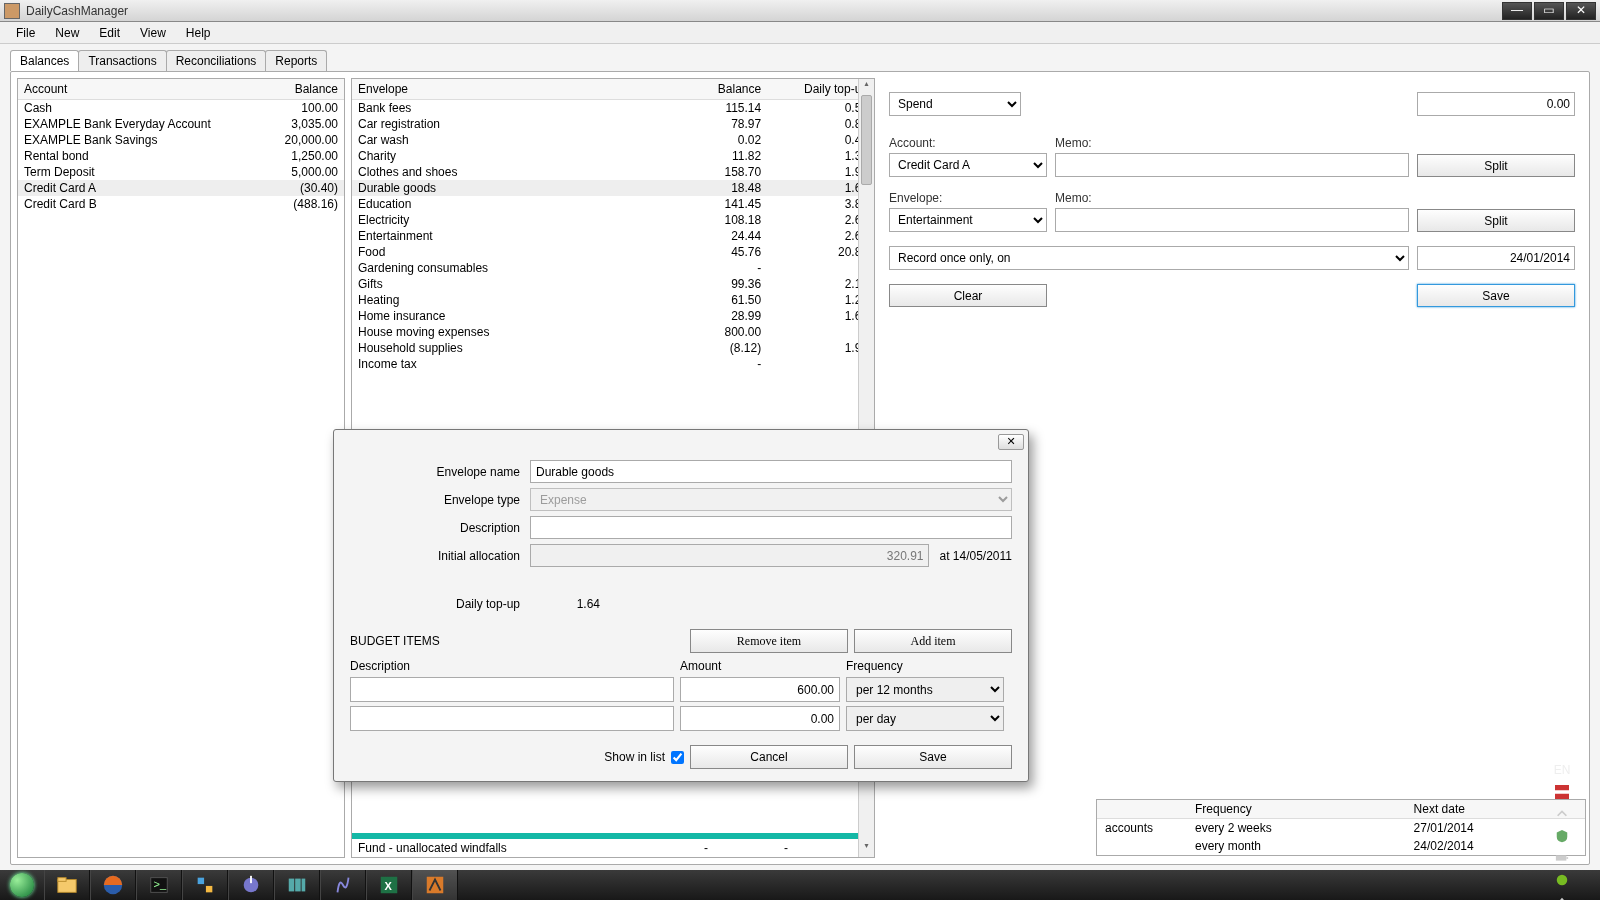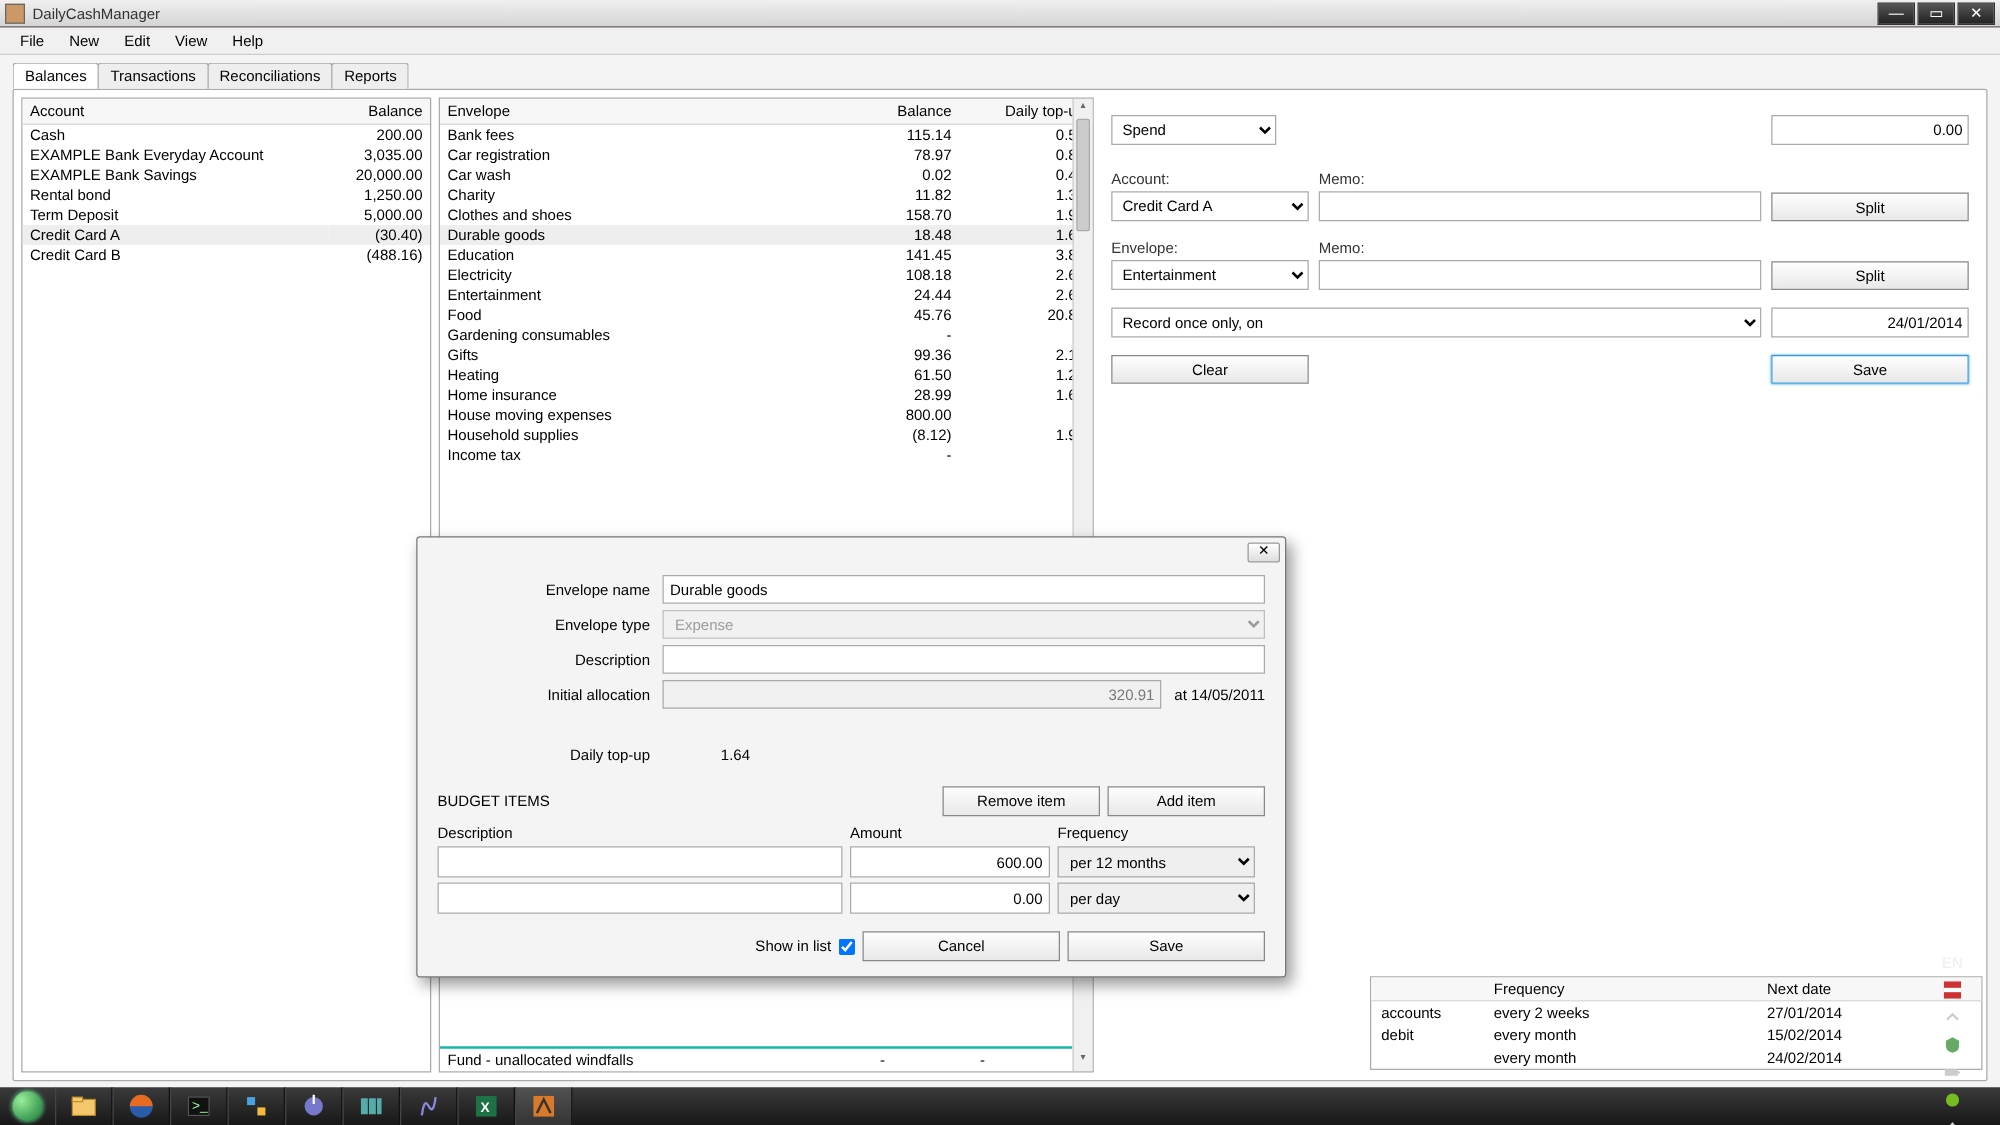--- a/index.html
+++ b/index.html
@@ -59,21 +59,21 @@
 .rform .freqrow select { flex: 1; }
 .rform .freqrow input { width: 158px; text-align: right; }
 
 
 .recur { position: absolute; right: 14px; bottom: 14px; width: 490px; border: 1px solid #aaa; background: #fff; }
 .recur table { width: 100%; border-collapse: collapse; }
 .recur th, .recur td { padding: 2px 8px; text-align: left; font-weight: normal; }
 .recur th { border-bottom: 1px solid #ddd; background: #f7f7f7; }
 
 
-.bottomrow { position: absolute; bottom: 0; left: 0; right: 16px; padding: 2px 6px; border-top: 2px solid #14b8a6; background: #fff; display:flex; }
+.bottomrow { position: absolute; bottom: 0; left: 0; right: 16px; padding: 2px 6px; border-top: 6px solid #14b8a6; background: #fff; display:flex; }
 .bottomrow span:first-child { flex: 0 0 270px; }
 .bottomrow span.num { text-align: right; flex: 0 0 80px; }
 
 
 .dialog { position: absolute; left: 333px; top: 429px; width: 696px; background: #f4f4f4; border: 1px solid #777; box-shadow: 4px 6px 12px rgba(0,0,0,0.4); border-radius: 3px; z-index: 50; }
 .dialog .dtitle { height: 24px; display: flex; align-items: center; justify-content: flex-end; padding-right: 4px; }
 .dialog .dtitle .dclose { width: 26px; height: 16px; border: 1px solid #999; background: linear-gradient(#fff,#ddd); text-align: center; line-height: 12px; font-size: 11px; cursor: pointer; border-radius: 2px; }
 .dialog .dbody { padding: 6px 16px 12px 16px; }
 .dialog .drow { display: flex; align-items: center; margin-bottom: 5px; }
 .dialog .drow .dlab { width: 180px; text-align: right; padding-right: 10px; }
@@ -84,21 +84,21 @@
 .dialog .section { margin-top: 18px; }
 .dialog .bi-col-desc { width: 324px; }
 .dialog .bi-col-amt { width: 160px; }
 .dialog .bi-col-freq { width: 158px; }
 .dialog .birow { display: flex; gap: 6px; margin-top: 4px; }
 .dialog .birow input, .dialog .birow select { border: 1px solid #aaa; padding: 3px 5px; height: 25px; }
 .dialog .birow input.amt { text-align: right; }
 .dialog .btnrow { display: flex; gap: 6px; margin-top: 8px; align-items: center; }
 .dialog .btnrow .spacer { flex: 1; }
 .dialog button { border: 1px solid #888; background: linear-gradient(#fefefe,#e8e8e8); height: 24px; padding: 0 12px; cursor: pointer; }
-.dialog .budgbtns button { width: 126px; }
+.dialog .budgbtns button { width: 158px; font-family: Liberation Serif, serif; }
 
 
 .taskbar { position: absolute; bottom: 0; left: 0; right: 0; height: 30px; background: linear-gradient(#3a3a3a,#181818); display: flex; align-items: center; color: #eee; }
 .taskbar .start { width: 44px; height: 30px; display:flex; align-items:center; justify-content:center; }
 .taskbar .start .orb { width: 24px; height: 24px; border-radius: 50%; background: radial-gradient(circle at 30% 30%, #9e9, #173); box-shadow: 0 0 4px #7fa; }
 .taskbar .tbtn { width: 46px; height: 30px; display:flex; align-items:center; justify-content:center; border-left:1px solid #444; border-right:1px solid #111; cursor: pointer; }
 .taskbar .tbtn svg { width: 22px; height: 22px; }
 .taskbar .tbtn.active { background: rgba(255,255,255,0.12); }
 .taskbar .tray { margin-left: auto; display:flex; align-items:center; gap: 8px; padding-right: 8px; font-size: 11px; flex-direction: column; }
 .taskbar .tray .clock { text-align: right; line-height: 12px; }
@@ -139,21 +139,21 @@
       <table class="grid">
         <thead>
             <tr>
           <th>Account</th>
           <th class="num">Balance</th>
         </tr>
           </thead>
         <tbody id="acct-body">
             <tr>
               <td>Cash</td>
-              <td class="num">200.00</td>
+              <td class="num">100.00</td>
             </tr>
             <tr>
               <td>EXAMPLE Bank Everyday Account</td>
               <td class="num">3,035.00</td>
             </tr>
             <tr>
               <td>EXAMPLE Bank Savings</td>
               <td class="num">20,000.00</td>
             </tr>
             <tr>
@@ -338,25 +338,20 @@
           <th style="width:90px"></th>
           <th>Frequency</th>
           <th>Next date</th>
         </tr>
           </thead>
         <tbody id="recur-body">
             <tr>
               <td>accounts</td>
               <td>every 2 weeks</td>
               <td>27/01/2014</td>
-            </tr>
-            <tr>
-              <td>debit</td>
-              <td>every month</td>
-              <td>15/02/2014</td>
             </tr>
             <tr>
               <td></td>
               <td>every month</td>
               <td>24/02/2014</td>
             </tr>
           </tbody>
       </table>
     </div>
 

